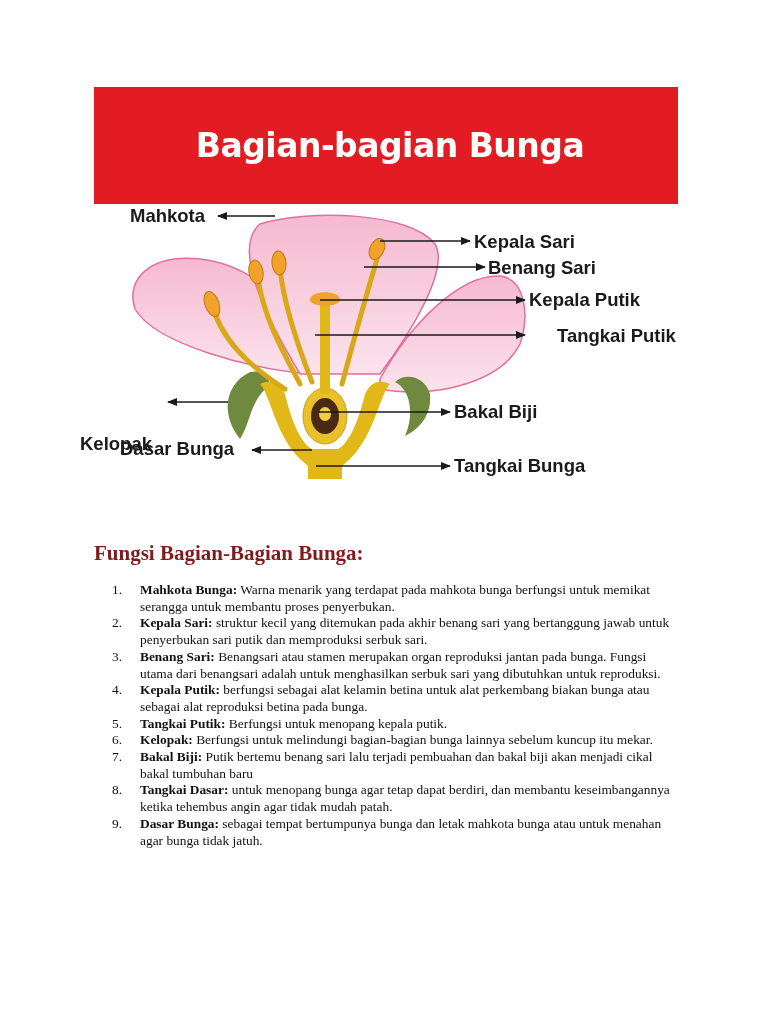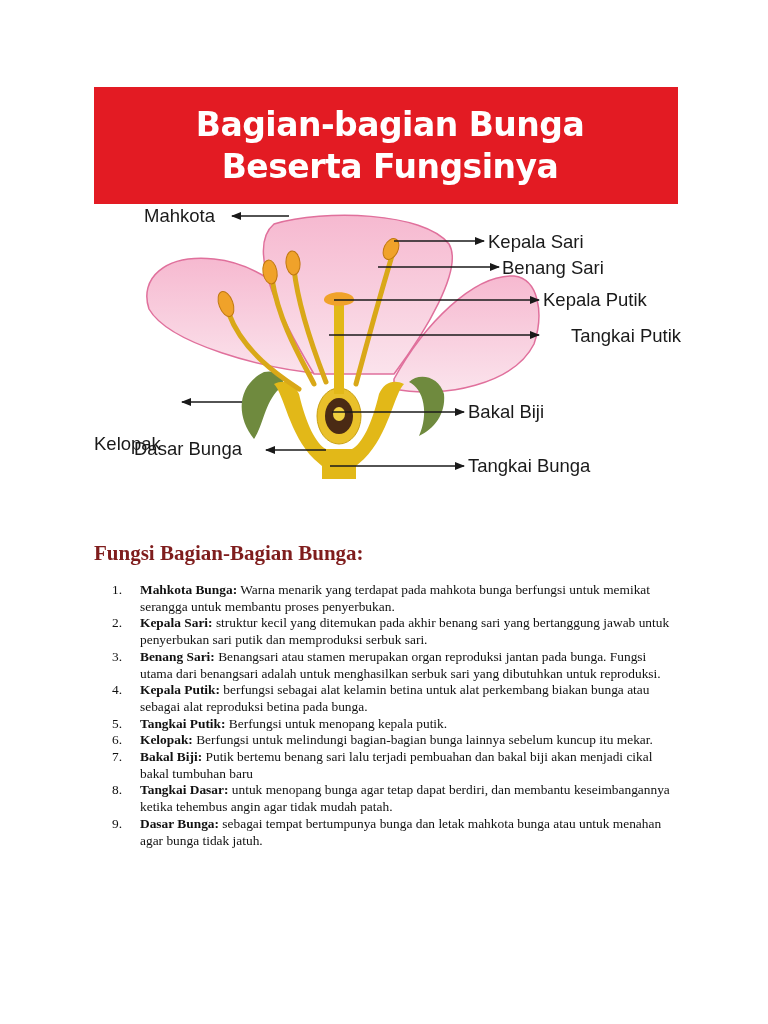--- a/index.html
+++ b/index.html
@@ -1,33 +1,32 @@
 <!DOCTYPE html>
 <html><head>
   <meta charset="utf-8">
   <style>
     html, body { margin:0; padding:0; }
     body { width:768px; height:1024px; background:#ffffff; position:relative; overflow:hidden; }
     .banner { position:absolute; left:94px; top:87px; width:584px; height:117px; background:#e31b23; display:flex; flex-direction:column; align-items:center; justify-content:center; }
     .banner-line { color:#ffffff; font-family:"DejaVu Sans", sans-serif; font-weight:bold; font-size:33px; line-height:42px; letter-spacing:-0.5px; text-align:center;margin-left:8px; }
-    .diagram { position:absolute; left:94px; top:204px; width:590px; height:290px; }
+    .diagram { position:absolute; left:80px; top:204px; width:590px; height:290px;font-weight:bold; }
     .diagram svg { position:absolute; left:0; top:0; }
     .lbl { position:absolute; font-family:"Liberation Sans", sans-serif; font-size:18.5px; color:#1a1a1a; white-space:nowrap; line-height:20px; }
     .section-title { position:absolute; left:94px; top:541px; font-family:"Liberation Serif", serif; font-weight:bold; font-size:21px; color:#7f1d1d; }
     .fn-list { position:absolute; left:112px; top:582px; width:570px; margin:0; padding:0; list-style:none; font-family:"Liberation Serif", serif; font-size:13.4px; line-height:16.7px; color:#111; }
     .fn-item { position:relative; padding-left:28px; }
     .fn-num { position:absolute; left:0; top:0; }
     .fn-term { font-weight:bold; }
   </style>
 </head>
 <body>
 
 <div class="banner">
   <div class="banner-line">Bagian-bagian Bunga</div>
-  <div class="banner-line">Beserta Fungsinya</div>
 </div>
 
 <div class="diagram">
   <svg width="590" height="290" viewBox="0 0 590 290">
     <defs>
       <marker id="ah" viewBox="0 0 10 10" refX="9" refY="5" markerWidth="7" markerHeight="7" orient="auto">
         <path d="M0,1 L10,5 L0,9 Z" fill="#1a1a1a"></path>
       </marker>
       <linearGradient id="pg" x1="0" y1="0" x2="0" y2="1">
         <stop offset="0" stop-color="#f6b9d0"></stop>

